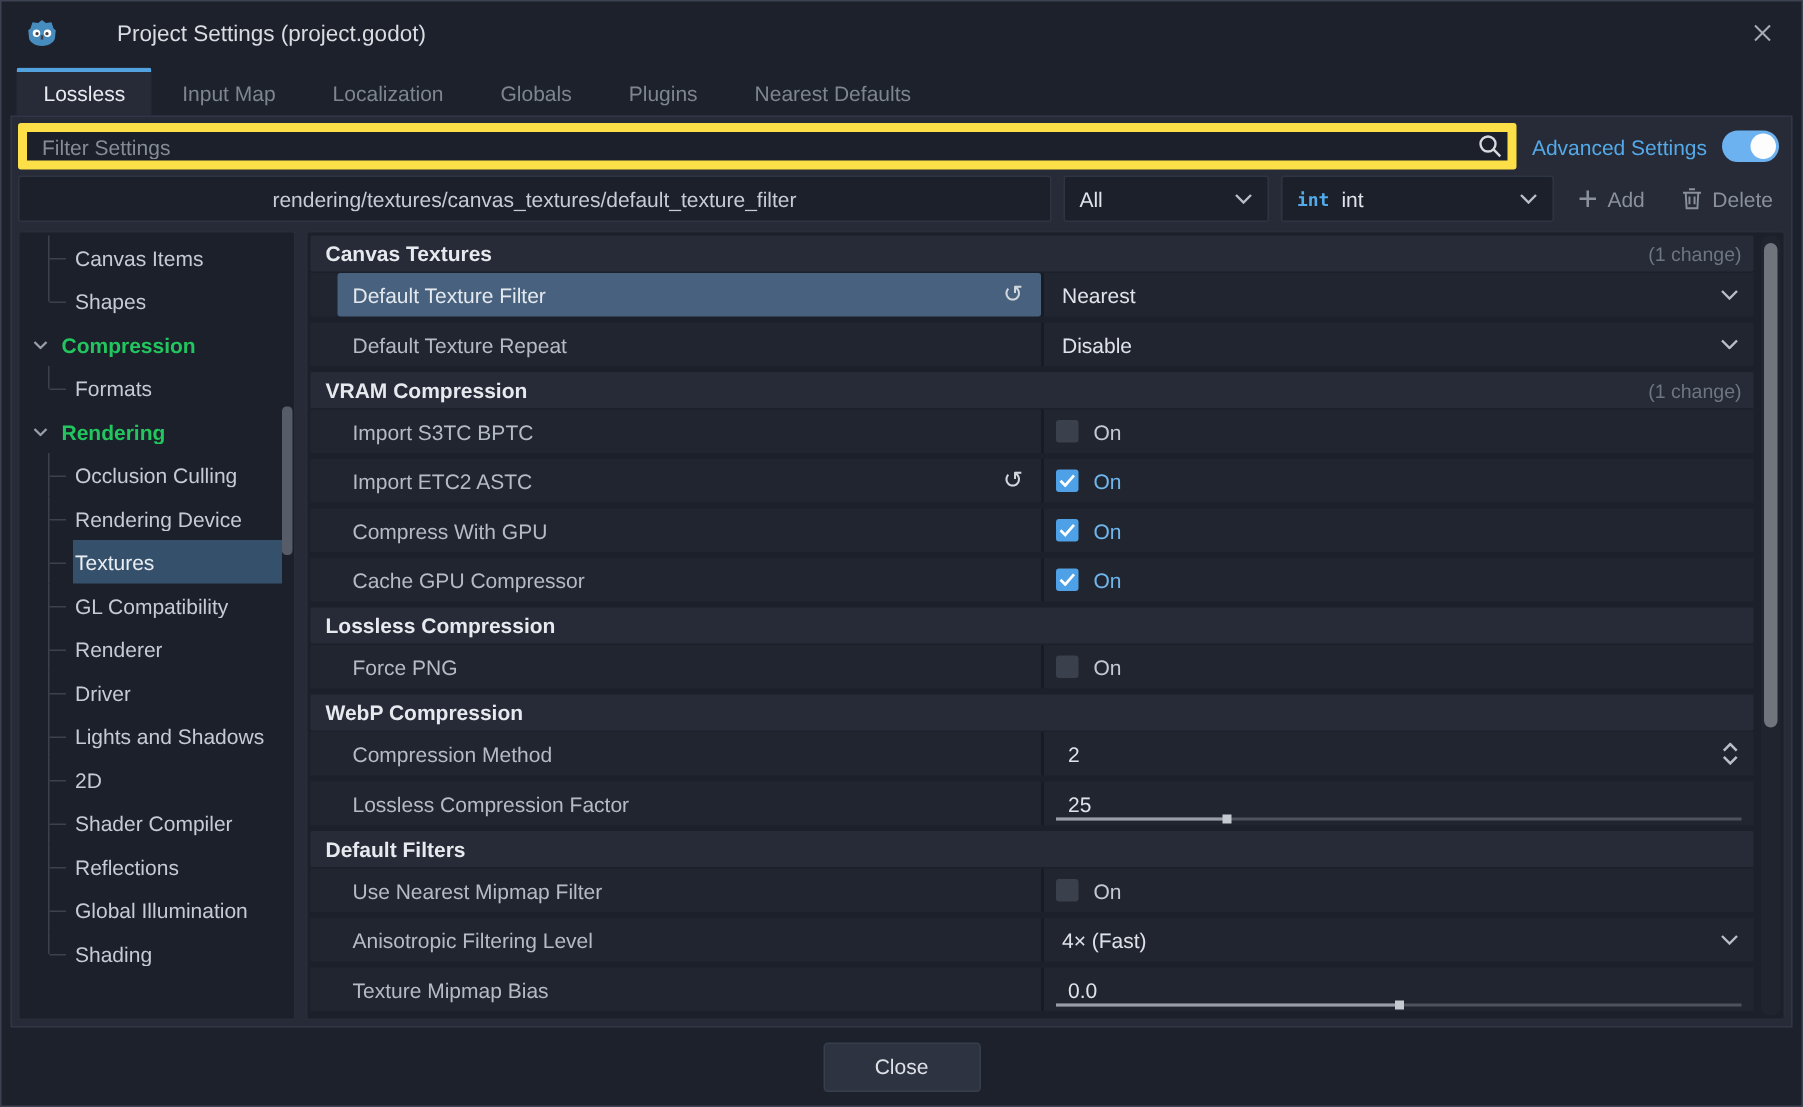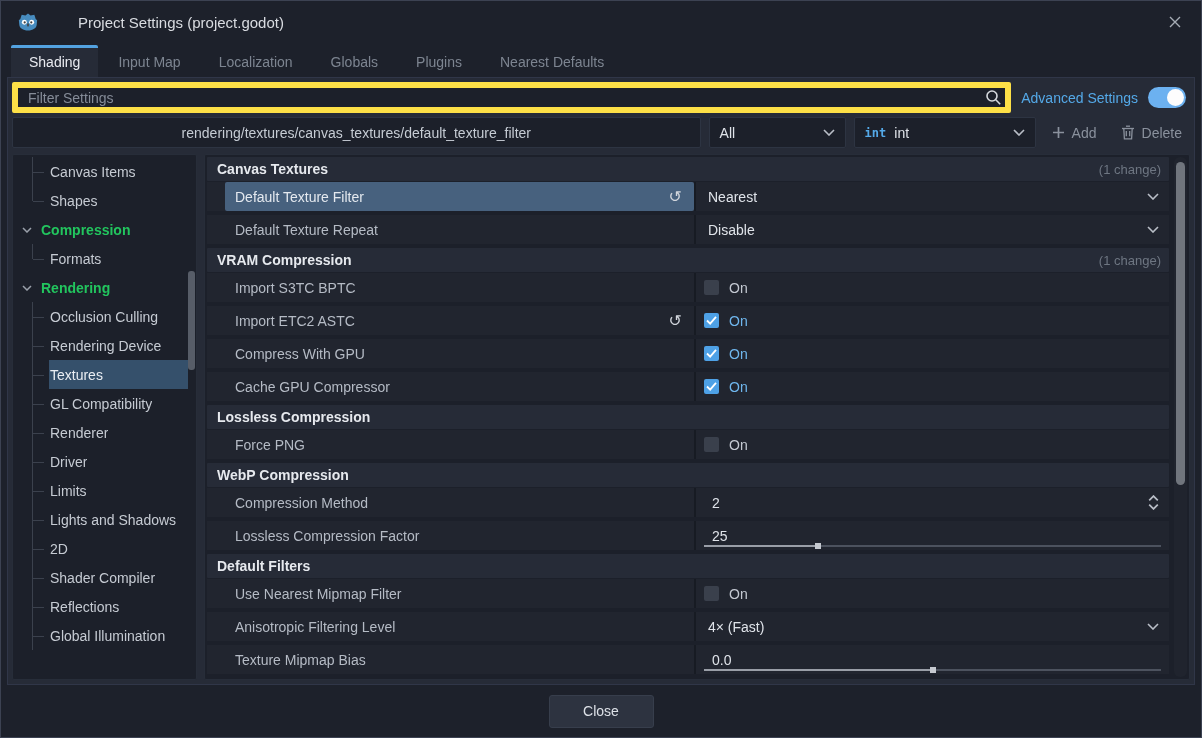--- a/index.html
+++ b/index.html
@@ -113,21 +113,21 @@
     </span>
     <span class="title-text">Project Settings (project.godot)</span>
     <span class="win-close">
       <svg width="14" height="14" viewBox="0 0 14 14">
           <path d="M2 2 L12 12 M12 2 L2 12" stroke="#a6acb5" stroke-width="1.4"></path>
         </svg>
     </span>
   </div>
 
   <div class="tabbar">
-      <div class="tab active"><span class="tab-label">Shading</span></div>
+      <div class="tab active"><span class="tab-label">Lossless</span></div>
       <div class="tab"><span class="tab-label">Input Map</span></div>
       <div class="tab"><span class="tab-label">Localization</span></div>
       <div class="tab"><span class="tab-label">Globals</span></div>
       <div class="tab"><span class="tab-label">Plugins</span></div>
       <div class="tab"><span class="tab-label">Nearest Defaults</span></div>
     </div>
 
   <div class="main">
 
     <div class="filter-row">
@@ -242,25 +242,20 @@
     <span class="tree-label">Renderer</span>
   </div>
             <div class="tree-item child">
     <span class="conn"></span>
 
     <span class="tree-label">Driver</span>
   </div>
             <div class="tree-item child">
     <span class="conn"></span>
 
-    <span class="tree-label">Limits</span>
-  </div>
-            <div class="tree-item child">
-    <span class="conn"></span>
-
     <span class="tree-label">Lights and Shadows</span>
   </div>
             <div class="tree-item child">
     <span class="conn"></span>
 
     <span class="tree-label">2D</span>
   </div>
             <div class="tree-item child">
     <span class="conn"></span>
 
@@ -268,20 +263,25 @@
   </div>
             <div class="tree-item child">
     <span class="conn"></span>
 
     <span class="tree-label">Reflections</span>
   </div>
             <div class="tree-item child">
     <span class="conn"></span>
 
     <span class="tree-label">Global Illumination</span>
+  </div>
+            <div class="tree-item child last">
+    <span class="conn"></span>
+
+    <span class="tree-label">Shading</span>
   </div>
           </div>
         <div class="side-scroll">
           <div class="side-thumb"></div>
         </div>
       </div>
       <div class="inspector">
         <div class="rows">
             <div class="sec-row">
     <span class="sec-label">Canvas Textures</span>

